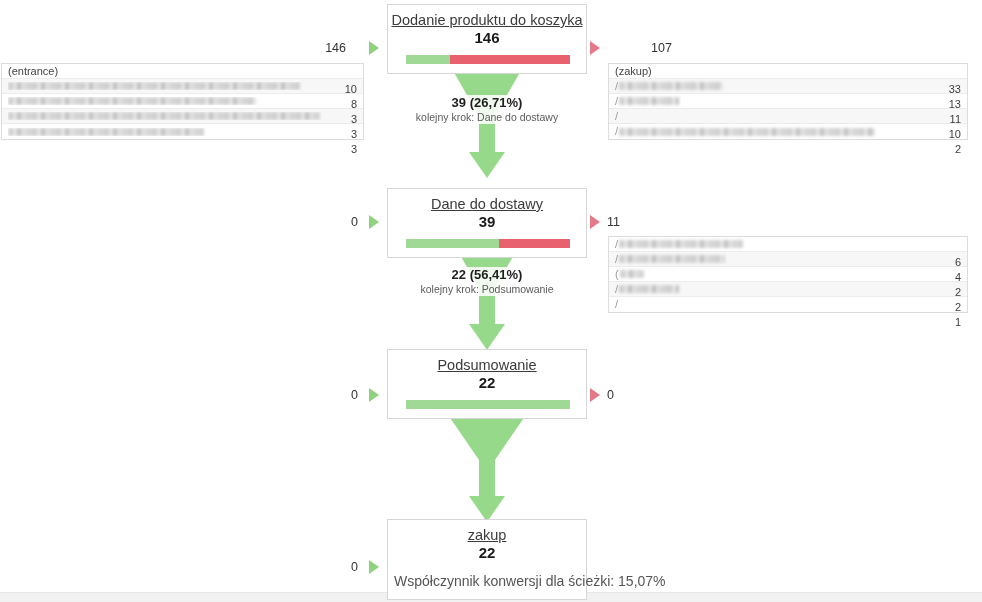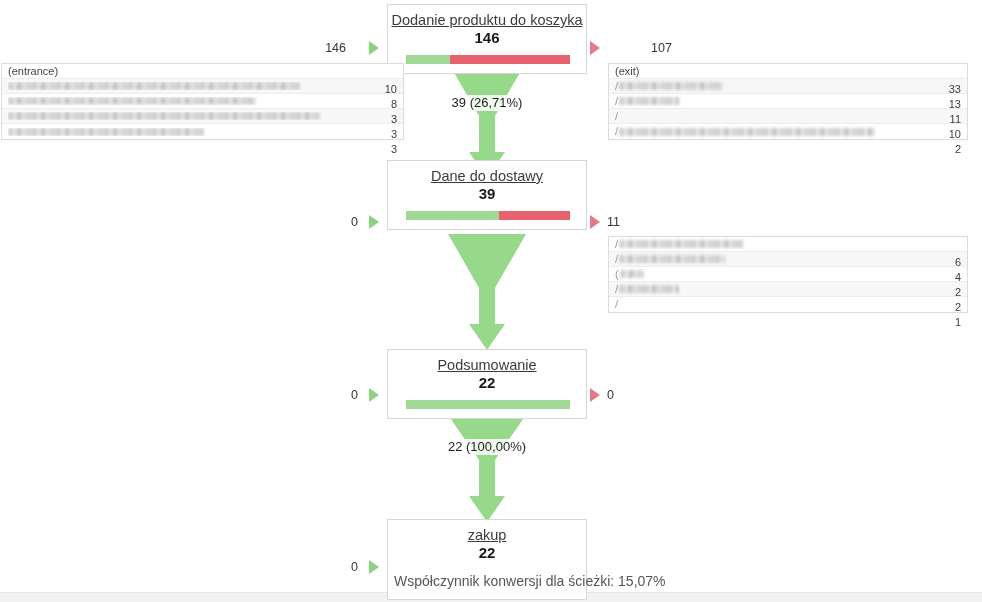--- a/index.html
+++ b/index.html
@@ -103,21 +103,21 @@
 
   .conn-label {
     position: absolute;
     z-index: 5;
     text-align: center;
     white-space: nowrap;
     pointer-events: none;
   }
   .conn-label .pct {
     font-size: 13px;
-    font-weight: normal;
+    font-weight: bold;
     color: #1f1f1f;
     line-height: 16px;
   }
   .conn-label .nxt {
     font-size: 10.5px;
     color: #5b5b5b;
     line-height: 13px;
   }
   .lbl-bg {
     background: rgba(255,255,255,0.86);
@@ -200,42 +200,47 @@
 
   <div class="connector" style="left:434px; top:62px;">
     <svg width="106" height="118" viewBox="0 0 106 118">
       <polygon points="14,0 92,0 61,54 45,54" fill="#97d98a"></polygon>
       <rect x="45" y="54" width="16" height="38" fill="#97d98a"></rect>
       <polygon points="35,90 71,90 53,116" fill="#97d98a"></polygon>
     </svg>
   </div>
   <div class="conn-label" style="left:387px; top:95px; width:200px;">
     <div class="pct"><span class="lbl-bg">39 (26,71%)</span></div>
-  </div>
-
-  <div class="step-box" id="box2" style="left:387px; top:160px;">
+    <div class="nxt"><span class="lbl-bg">kolejny krok: Dane do dostawy</span></div>
+  </div>
+
+  <div class="step-box" id="box2" style="left:387px; top:188px;">
     <div class="step-title">Dane do dostawy</div>
     <div class="step-value">39</div>
     <div class="step-bar-wrap">
       <div class="step-bar-green" id="b2g" style="width: 93px; background: rgb(160, 217, 149);"></div>
       <div class="step-bar-red" id="b2r" style="left: 93px; width: 71px; background: rgb(232, 97, 111);"></div>
     </div>
   </div>
   <div class="side-num left" style="left:322px; top:215px; width:36px;">0</div>
   <div class="tri green-r" style="left:369px; top:215px;"></div>
   <div class="tri red-r" style="left:590px; top:215px;"></div>
   <div class="side-num" style="left:607px; top:215px;">11</div>
 
   <div class="connector" style="left:434px; top:234px;">
     <svg width="106" height="118" viewBox="0 0 106 118">
       <polygon points="14,0 92,0 61,54 45,54" fill="#97d98a"></polygon>
       <rect x="45" y="54" width="16" height="38" fill="#97d98a"></rect>
       <polygon points="35,90 71,90 53,116" fill="#97d98a"></polygon>
     </svg>
   </div>
+  <div class="conn-label" style="left:387px; top:267px; width:200px;">
+    <div class="pct"><span class="lbl-bg">22 (56,41%)</span></div>
+    <div class="nxt"><span class="lbl-bg">kolejny krok: Podsumowanie</span></div>
+  </div>
 
   <div class="step-box" id="box3" style="left:387px; top:349px;">
     <div class="step-title">Podsumowanie</div>
     <div class="step-value">22</div>
     <div class="step-bar-wrap">
       <div class="step-bar-green" id="b3g" style="width: 164px; background: rgb(160, 217, 149);"></div>
       <div class="step-bar-red" id="b3r" style="left: 164px; width: 0px; background: rgb(232, 97, 111);"></div>
     </div>
   </div>
   <div class="side-num left" style="left:322px; top:388px; width:36px;">0</div>
@@ -244,32 +249,31 @@
   <div class="side-num" style="left:607px; top:388px;">0</div>
 
   <div class="connector" style="left:434px; top:406px;">
     <svg width="106" height="118" viewBox="0 0 106 118">
       <polygon points="8,0 98,0 61,54 45,54" fill="#97d98a"></polygon>
       <rect x="45" y="54" width="16" height="38" fill="#97d98a"></rect>
       <polygon points="35,90 71,90 53,116" fill="#97d98a"></polygon>
     </svg>
   </div>
   <div class="conn-label" style="left:387px; top:439px; width:200px;">
-    <div class="pct"><span class="lbl-bg">22 (100,00%)</span></div>
   </div>
 
   <div class="step-box" id="box4" style="left:387px; top:519px;">
     <div class="step-title">zakup</div>
     <div class="step-value">22</div>
     <div class="step-footnote">Współczynnik konwersji dla ścieżki: 15,07%</div>
   </div>
   <div class="side-num left" style="left:322px; top:560px; width:36px;">0</div>
   <div class="tri green-r" style="left:369px; top:560px;"></div>
 
-  <div class="side-table" id="entrance-table" style="left:1px; top:63px; width:403px;">
+  <div class="side-table" id="entrance-table" style="left:1px; top:63px; width:363px;">
       <div class="st-row head">
         <div class="st-label">
           <span>(entrance)</span>
         </div>
         <div class="st-val">10</div>
       </div>
       <div class="st-row alt">
         <div class="st-label">
           <span class="redact" style="width: 292px;"></span>
         </div>
@@ -291,21 +295,21 @@
         <div class="st-label">
           <span class="redact" style="width: 196px;"></span>
         </div>
         <div class="st-val">3</div>
       </div>
     </div>
 
   <div class="side-table" id="exit-table-1" style="left:608px; top:63px; width:360px;">
       <div class="st-row head">
         <div class="st-label">
-          <span>(exit)</span>
+          <span>(zakup)</span>
         </div>
         <div class="st-val">33</div>
       </div>
       <div class="st-row alt">
         <div class="st-label">
           <span class="slash">/</span>
           <span class="redact" style="width: 104px;"></span>
         </div>
         <div class="st-val">13</div>
       </div>

